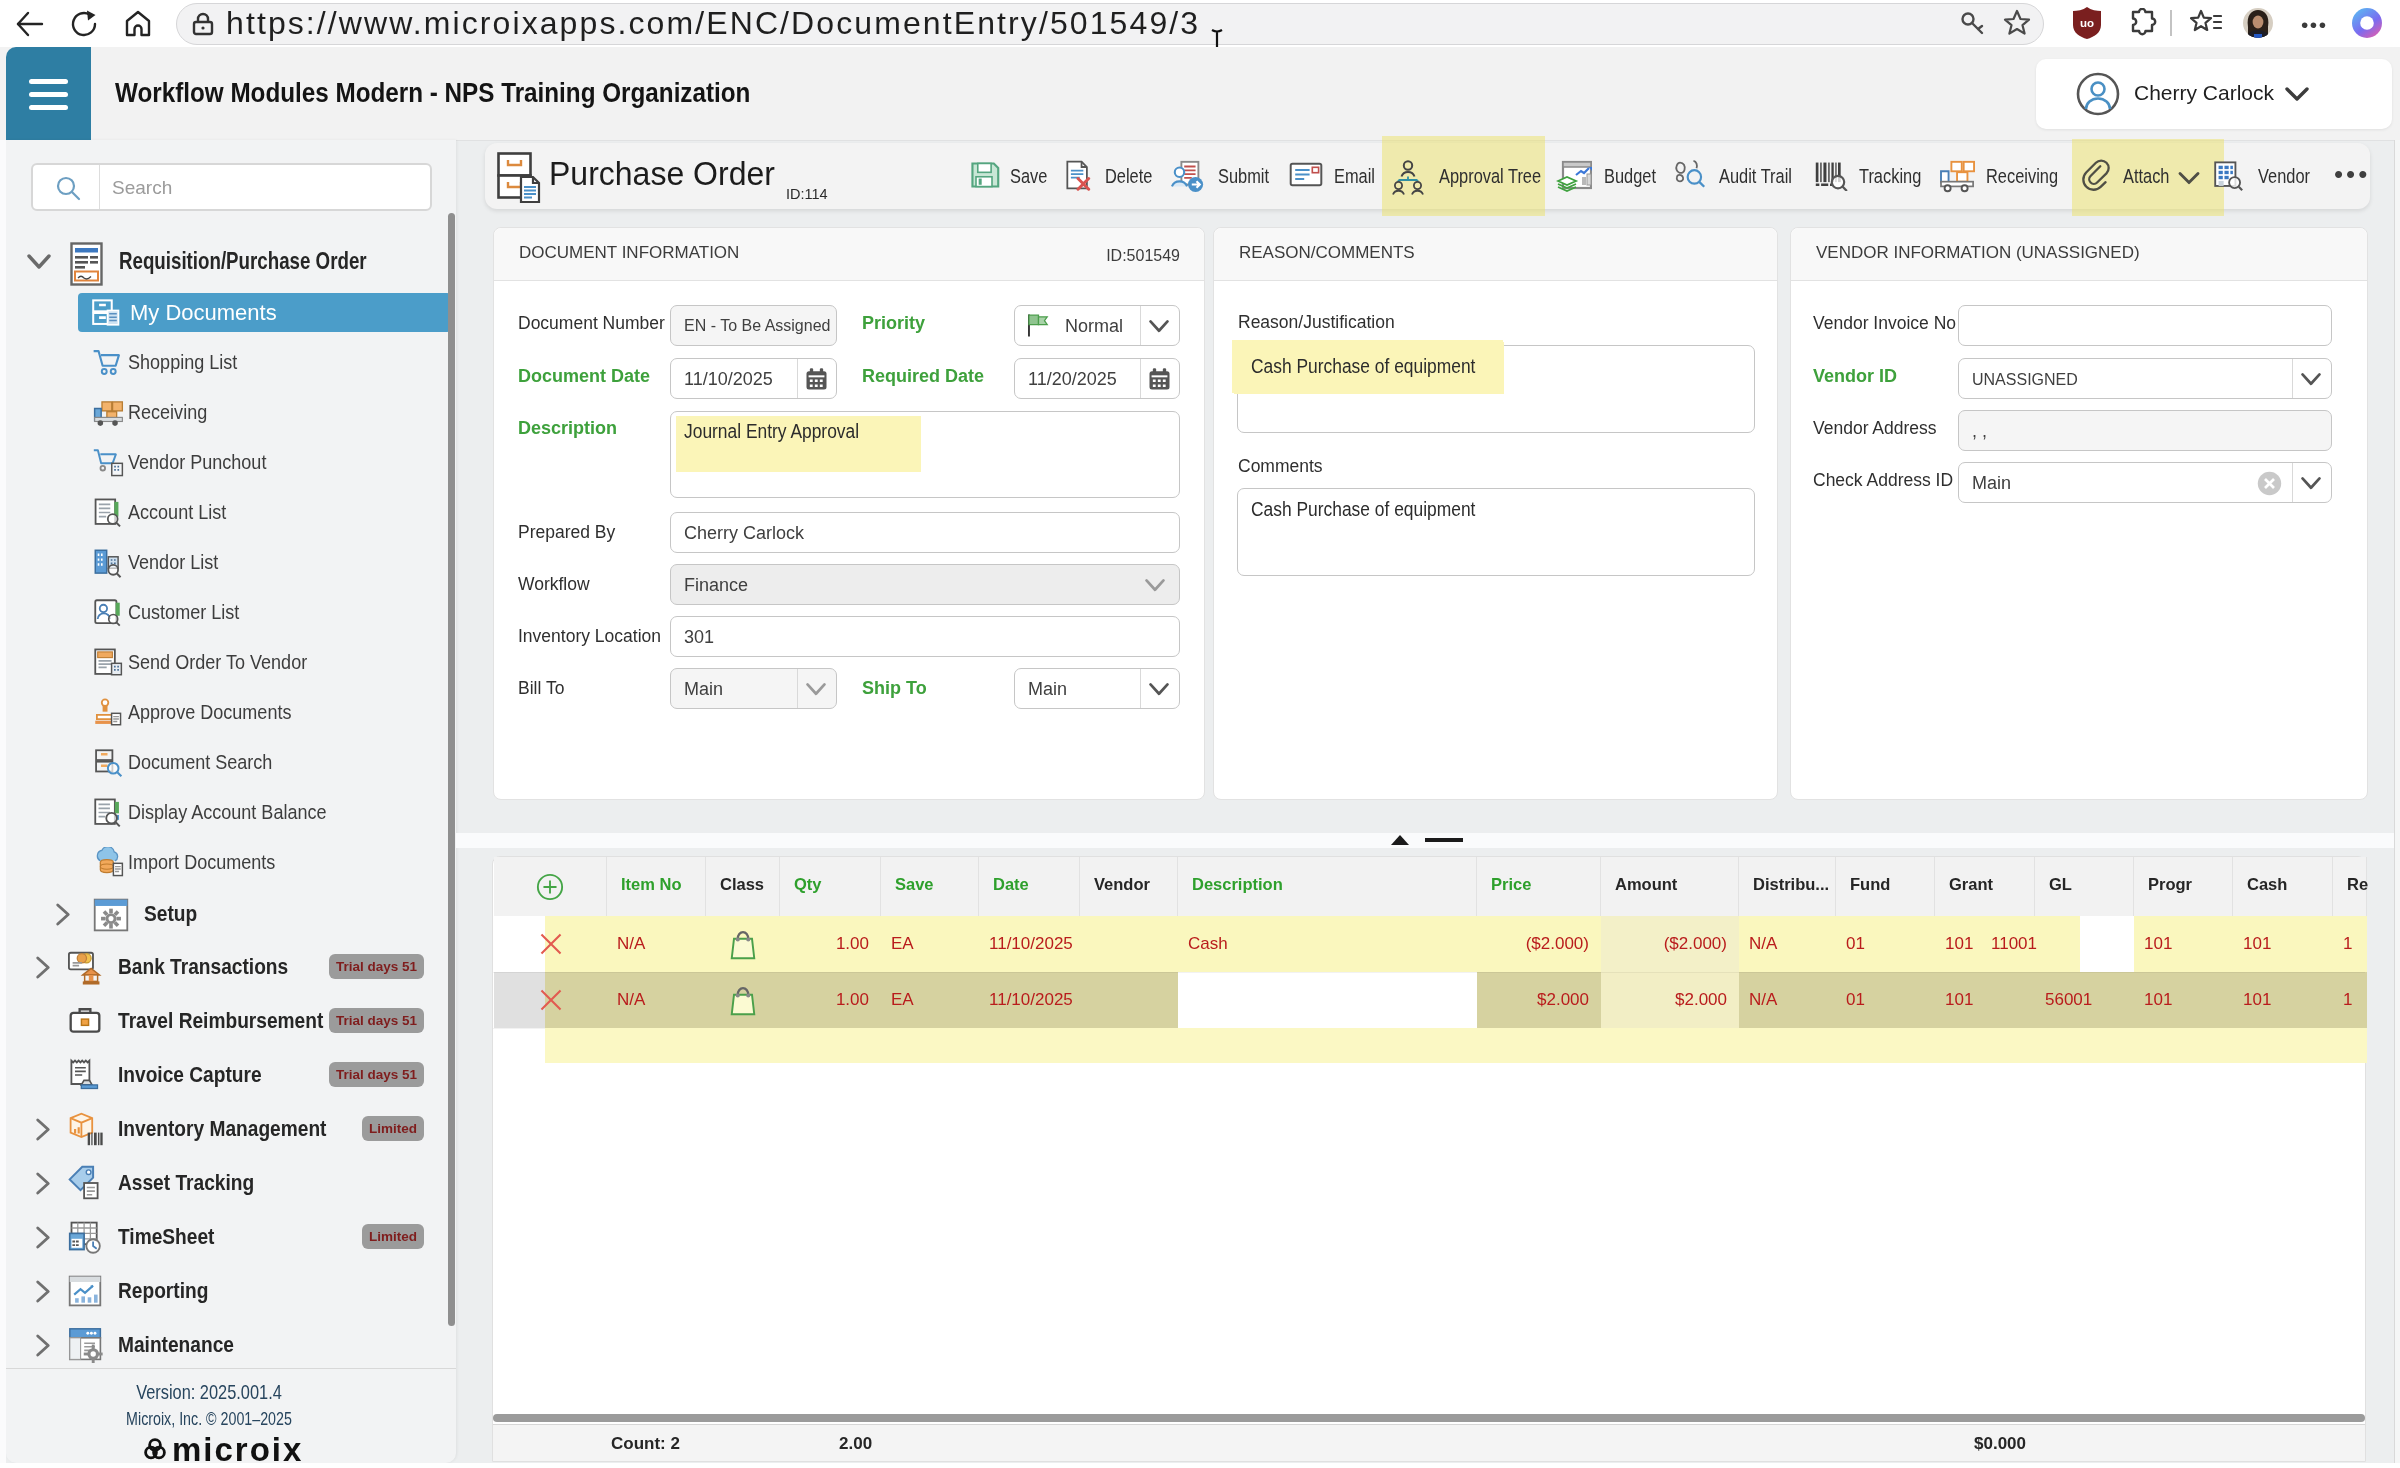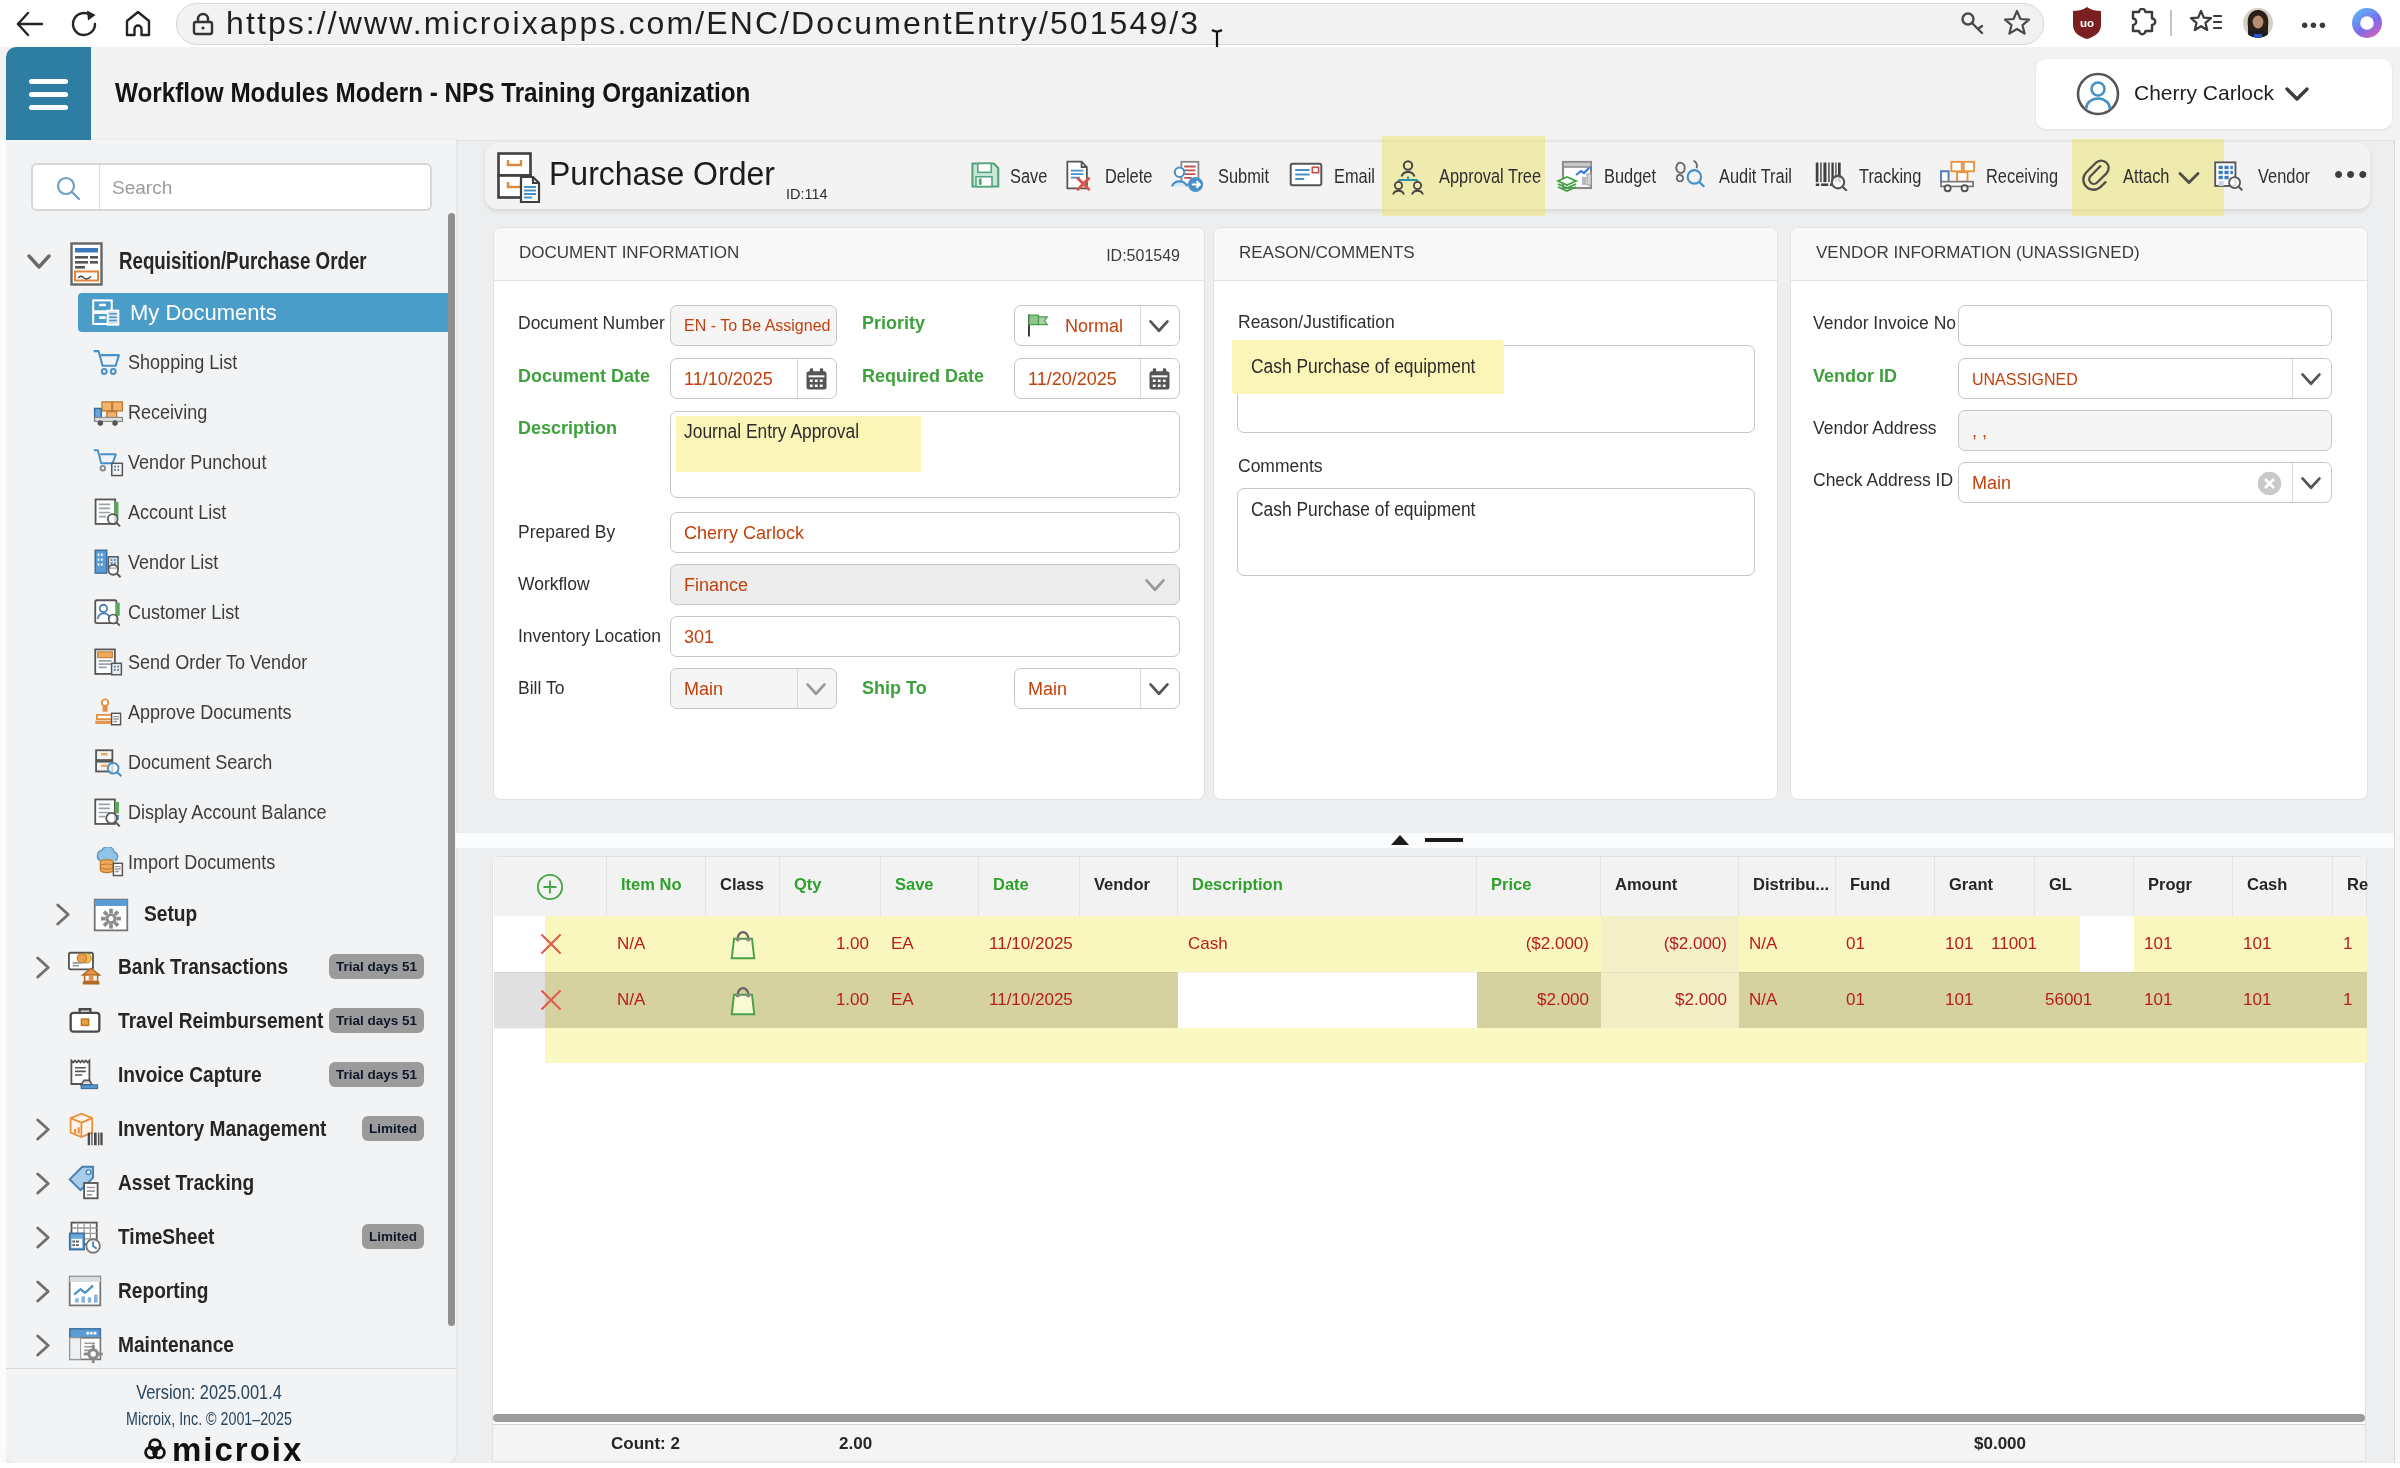--- a/index.html
+++ b/index.html
@@ -13,38 +13,38 @@
   #burger { position:absolute; left:6px; top:47px; width:85px; height:93px; background:#2e7ea3; border-radius:10px 0 0 0; }
   #apptitle { position:absolute; left:115px; top:77px; font-size:28px; font-weight:bold; color:#141414; transform:scaleX(0.866); transform-origin:left; white-space:nowrap; }
   #usercard { position:absolute; left:2036px; top:59px; width:356px; height:70px; background:#fff; border-radius:10px; box-shadow:0 1px 3px rgba(0,0,0,0.08); }
   #sidebar { position:absolute; left:6px; top:140px; width:450px; height:1323px; background:#f2f3f4; border-radius:0 0 10px 10px; box-shadow:1px 0 3px rgba(0,0,0,0.06); }
   #sb-search { position:absolute; left:25px; top:23px; width:401px; height:48px; background:#fff; border:2px solid #d7d7d7; border-radius:6px; }
   #sb-search .sep { position:absolute; left:66px; top:0; width:1px; height:44px; background:#ddd; }
   #sb-search .ph { position:absolute; left:79px; top:12px; font-size:19px; color:#9b9b9b; }
   .nrow { position:absolute; left:0; width:432px; }
   .ntxt { position:absolute; font-size:20.5px; color:#3d3d3d; white-space:nowrap; transform:scaleX(0.88); transform-origin:left; }
   .ntxt.b { font-weight:bold; color:#262626; font-size:22px; transform:scaleX(0.87); }
-  .badge { position:absolute; background:#9b9b9b; color:#0f172a; font-size:13.5px; font-weight:bold; border-radius:6px; height:25px; line-height:25px; padding:0 7px; }
+  .badge { position:absolute; background:#9b9b9b; color:#7f1d1d; font-size:13.5px; font-weight:bold; border-radius:6px; height:25px; line-height:25px; padding:0 7px; }
   #sb-scroll { position:absolute; left:442px; top:73px; width:7px; height:1113px; background:#8f8f8f; border-radius:4px; }
   #sb-foot { position:absolute; left:0px; top:1228px; width:450px; height:95px; border-top:1px solid #d8d8d8; text-align:center; }
   #sb-foot .v1, #sb-foot .v2 { width:406px; }
   #sb-foot .v1 { margin-top:11px; font-size:21px; color:#27455e; transform:scaleX(0.78); }
   #sb-foot .v2 { margin-top:4px; font-size:19px; color:#27455e; transform:scaleX(0.75); }
   #toolbarcard { position:absolute; left:485px; top:143px; width:1885px; height:66px; background:#f3f3f3; border-radius:12px; box-shadow:0 2px 4px rgba(0,0,0,0.10); }
   .tbtxt { position:absolute; font-size:20.5px; color:#2f2f2f; white-space:nowrap; transform:scaleX(0.8); transform-origin:left; }
   #potitle { position:absolute; left:549px; top:155px; font-size:33px; color:#1c1c1c; white-space:nowrap; transform:scaleX(0.97); transform-origin:left; }
   #poid { position:absolute; left:786px; top:186px; font-size:14.5px; color:#2c2c2c; }
   .panel { position:absolute; top:227px; height:573px; background:#fff; border:1px solid #e2e2e2; border-radius:8px; }
   .phead { position:absolute; left:0; top:0; right:0; height:53px; background:#f8f8f8; border-bottom:1px solid #e2e2e2; border-radius:8px 8px 0 0; }
   .ptitle { position:absolute; left:25px; top:15px; font-size:17px; color:#3c3c3c; }
   .pid { position:absolute; right:24px; top:19px; font-size:16px; color:#3c3c3c; }
   .flabel { position:absolute; font-size:17.5px; color:#2f2f2f; white-space:nowrap; }
   .flabel.g { color:#3ea13c; font-weight:bold; font-size:18px; }
   .finput { position:absolute; border:1px solid #c6c6c6; border-radius:7px; background:#fff; }
-  .finput .val { position:absolute; left:13px; top:50%; transform:translateY(-50%); white-space:nowrap; font-size:18px; color:#c2410c; }
+  .finput .val { position:absolute; left:13px; top:50%; transform:translateY(-50%); white-space:nowrap; font-size:18px; color:#404040; }
   .finput.ro { background:#f5f5f5; }
   .finput.dis { background:#ededed; }
   .ddsep { position:absolute; top:0; bottom:0; width:1px; background:#d9d9d9; }
   #splitbar { position:absolute; left:456px; top:833px; width:1944px; height:15px; background:#fafbfc; }
   #tablecard { position:absolute; left:492px; top:856px; width:1874px; height:606px; background:#fff; border:1px solid #e0e0e0; border-radius:8px 8px 0 0; }
   .th { position:absolute; top:0; height:59px; border-right:1px solid #e2e2e2; background:#f2f2f2; }
   .th span { position:absolute; left:14px; top:18px; font-size:16.5px; font-weight:bold; color:#262626; white-space:nowrap; }
   .th span.g { color:#2ea02c; }
   .cell { position:absolute; height:56px; font-size:17px; color:#b91c1c; }
   .cell .cv { position:absolute; left:10px; top:50%; transform:translateY(-50%); white-space:nowrap; }

